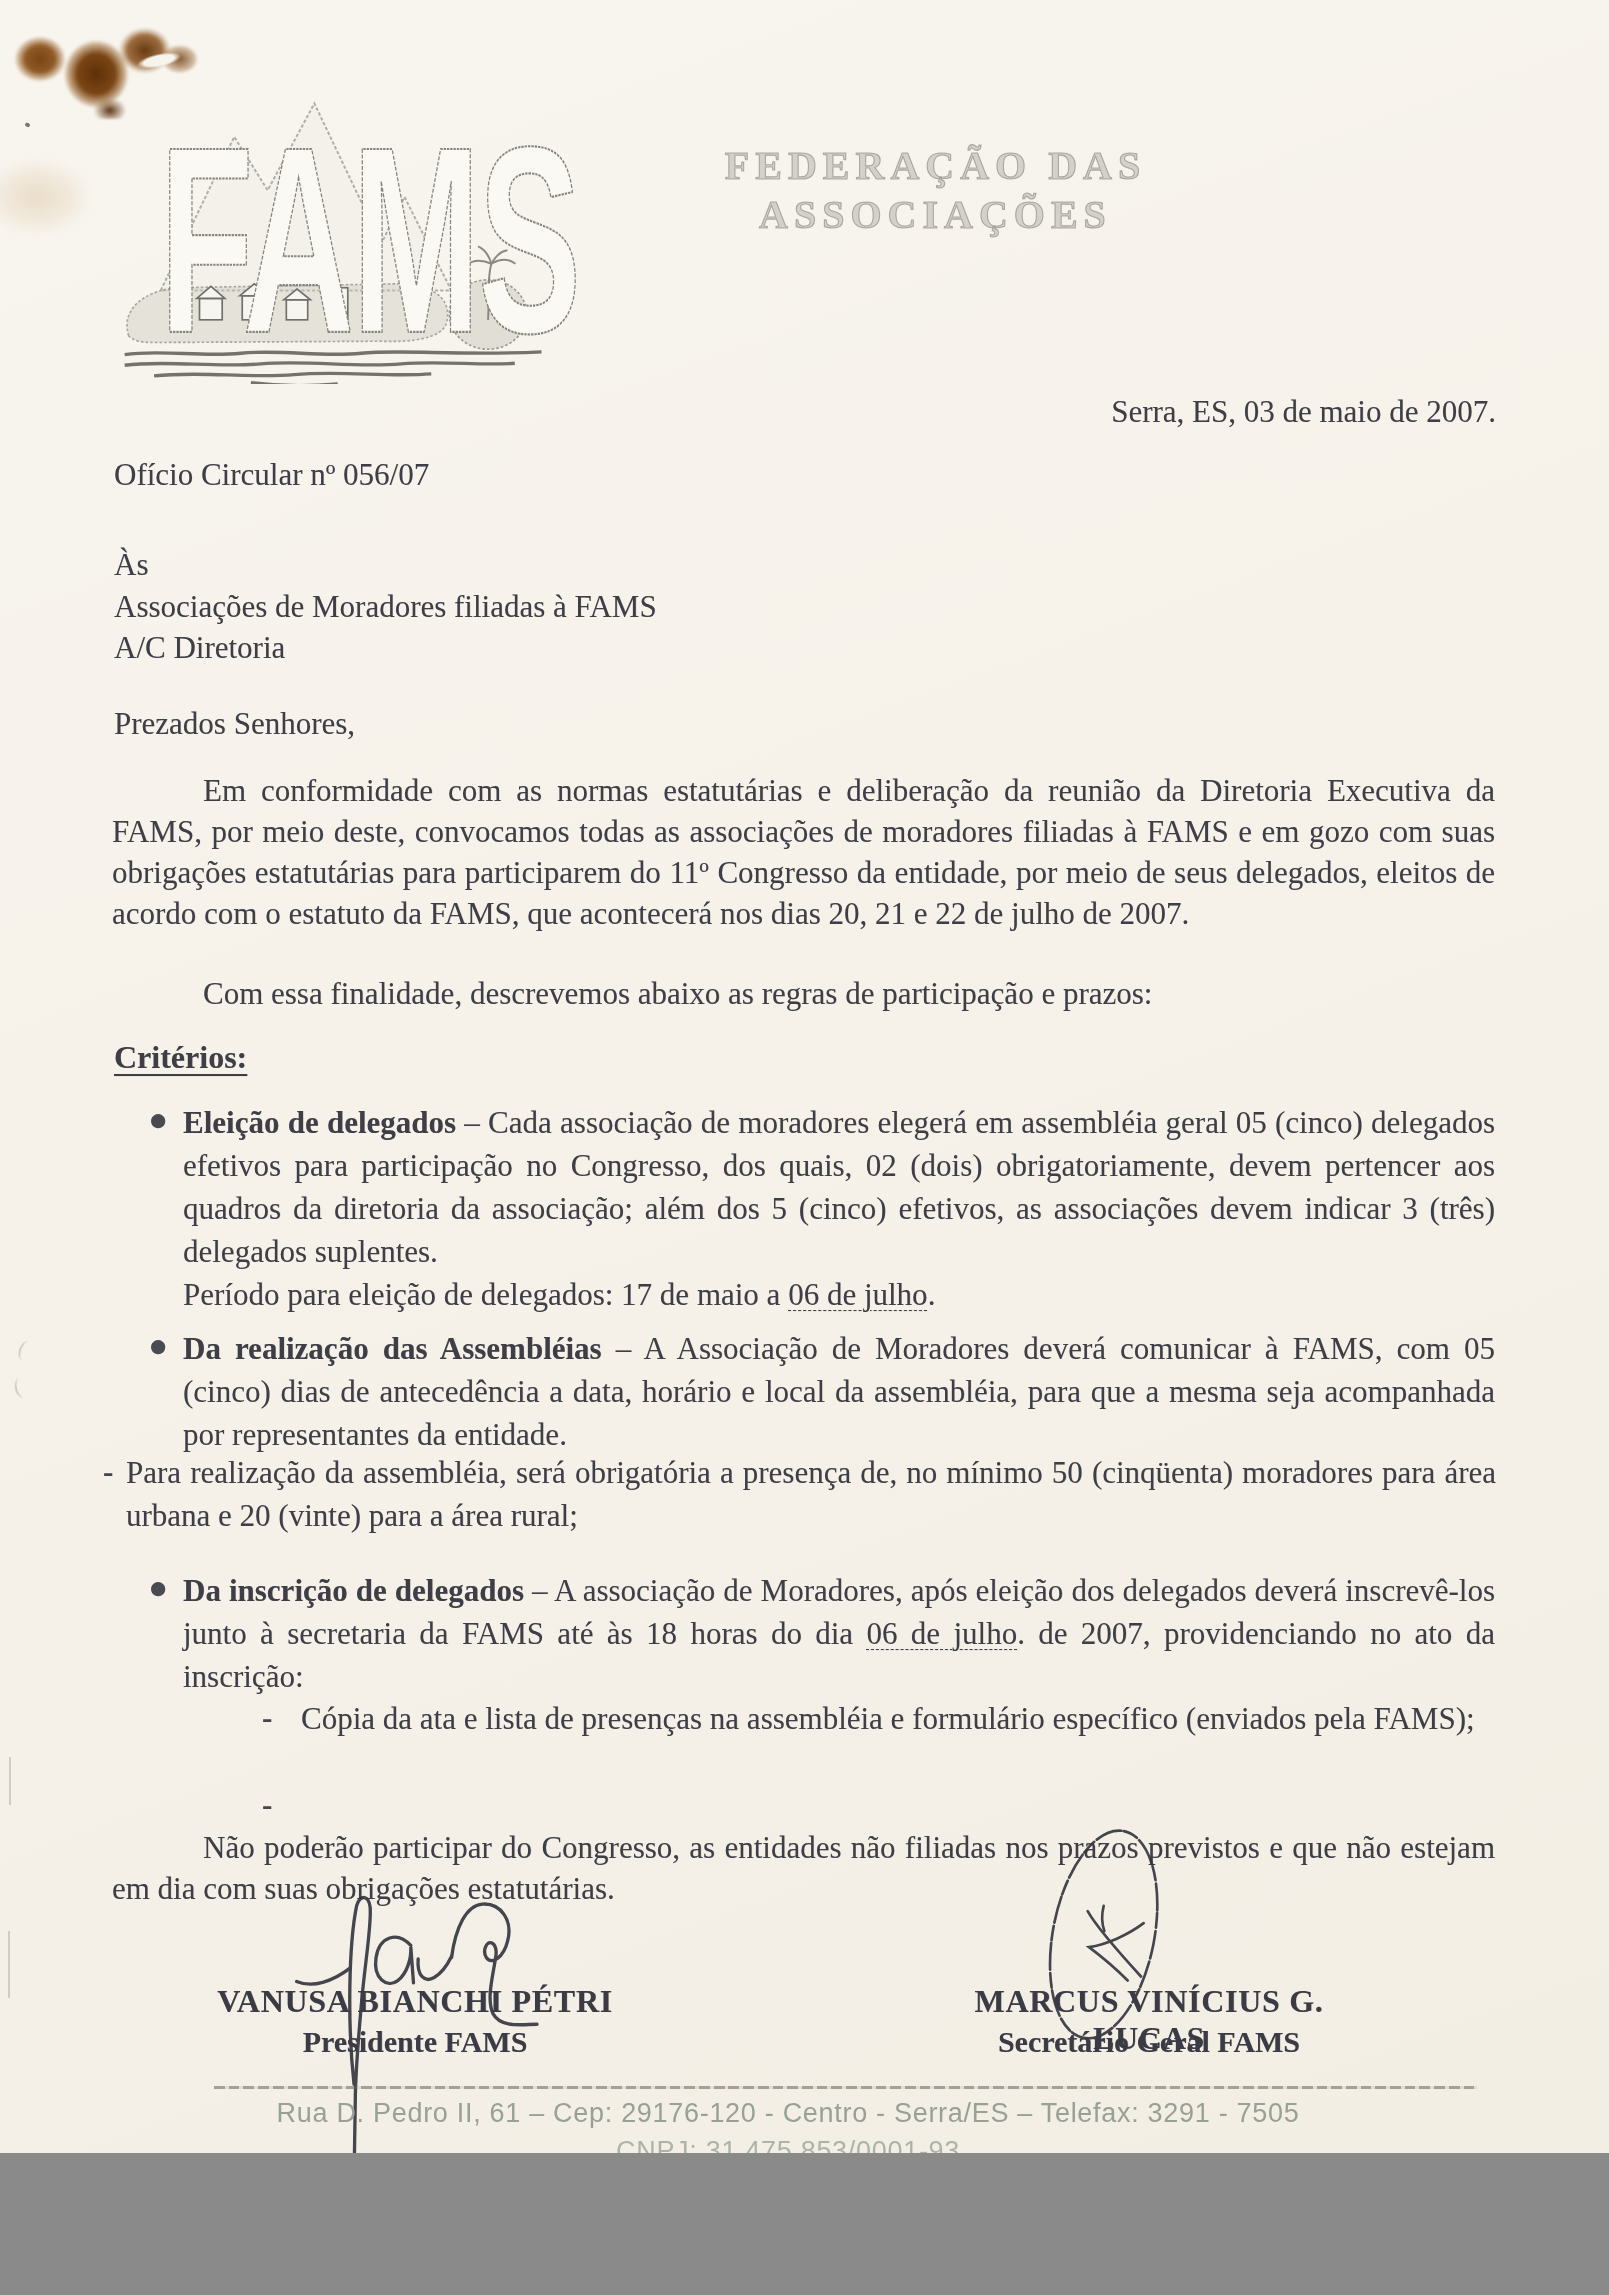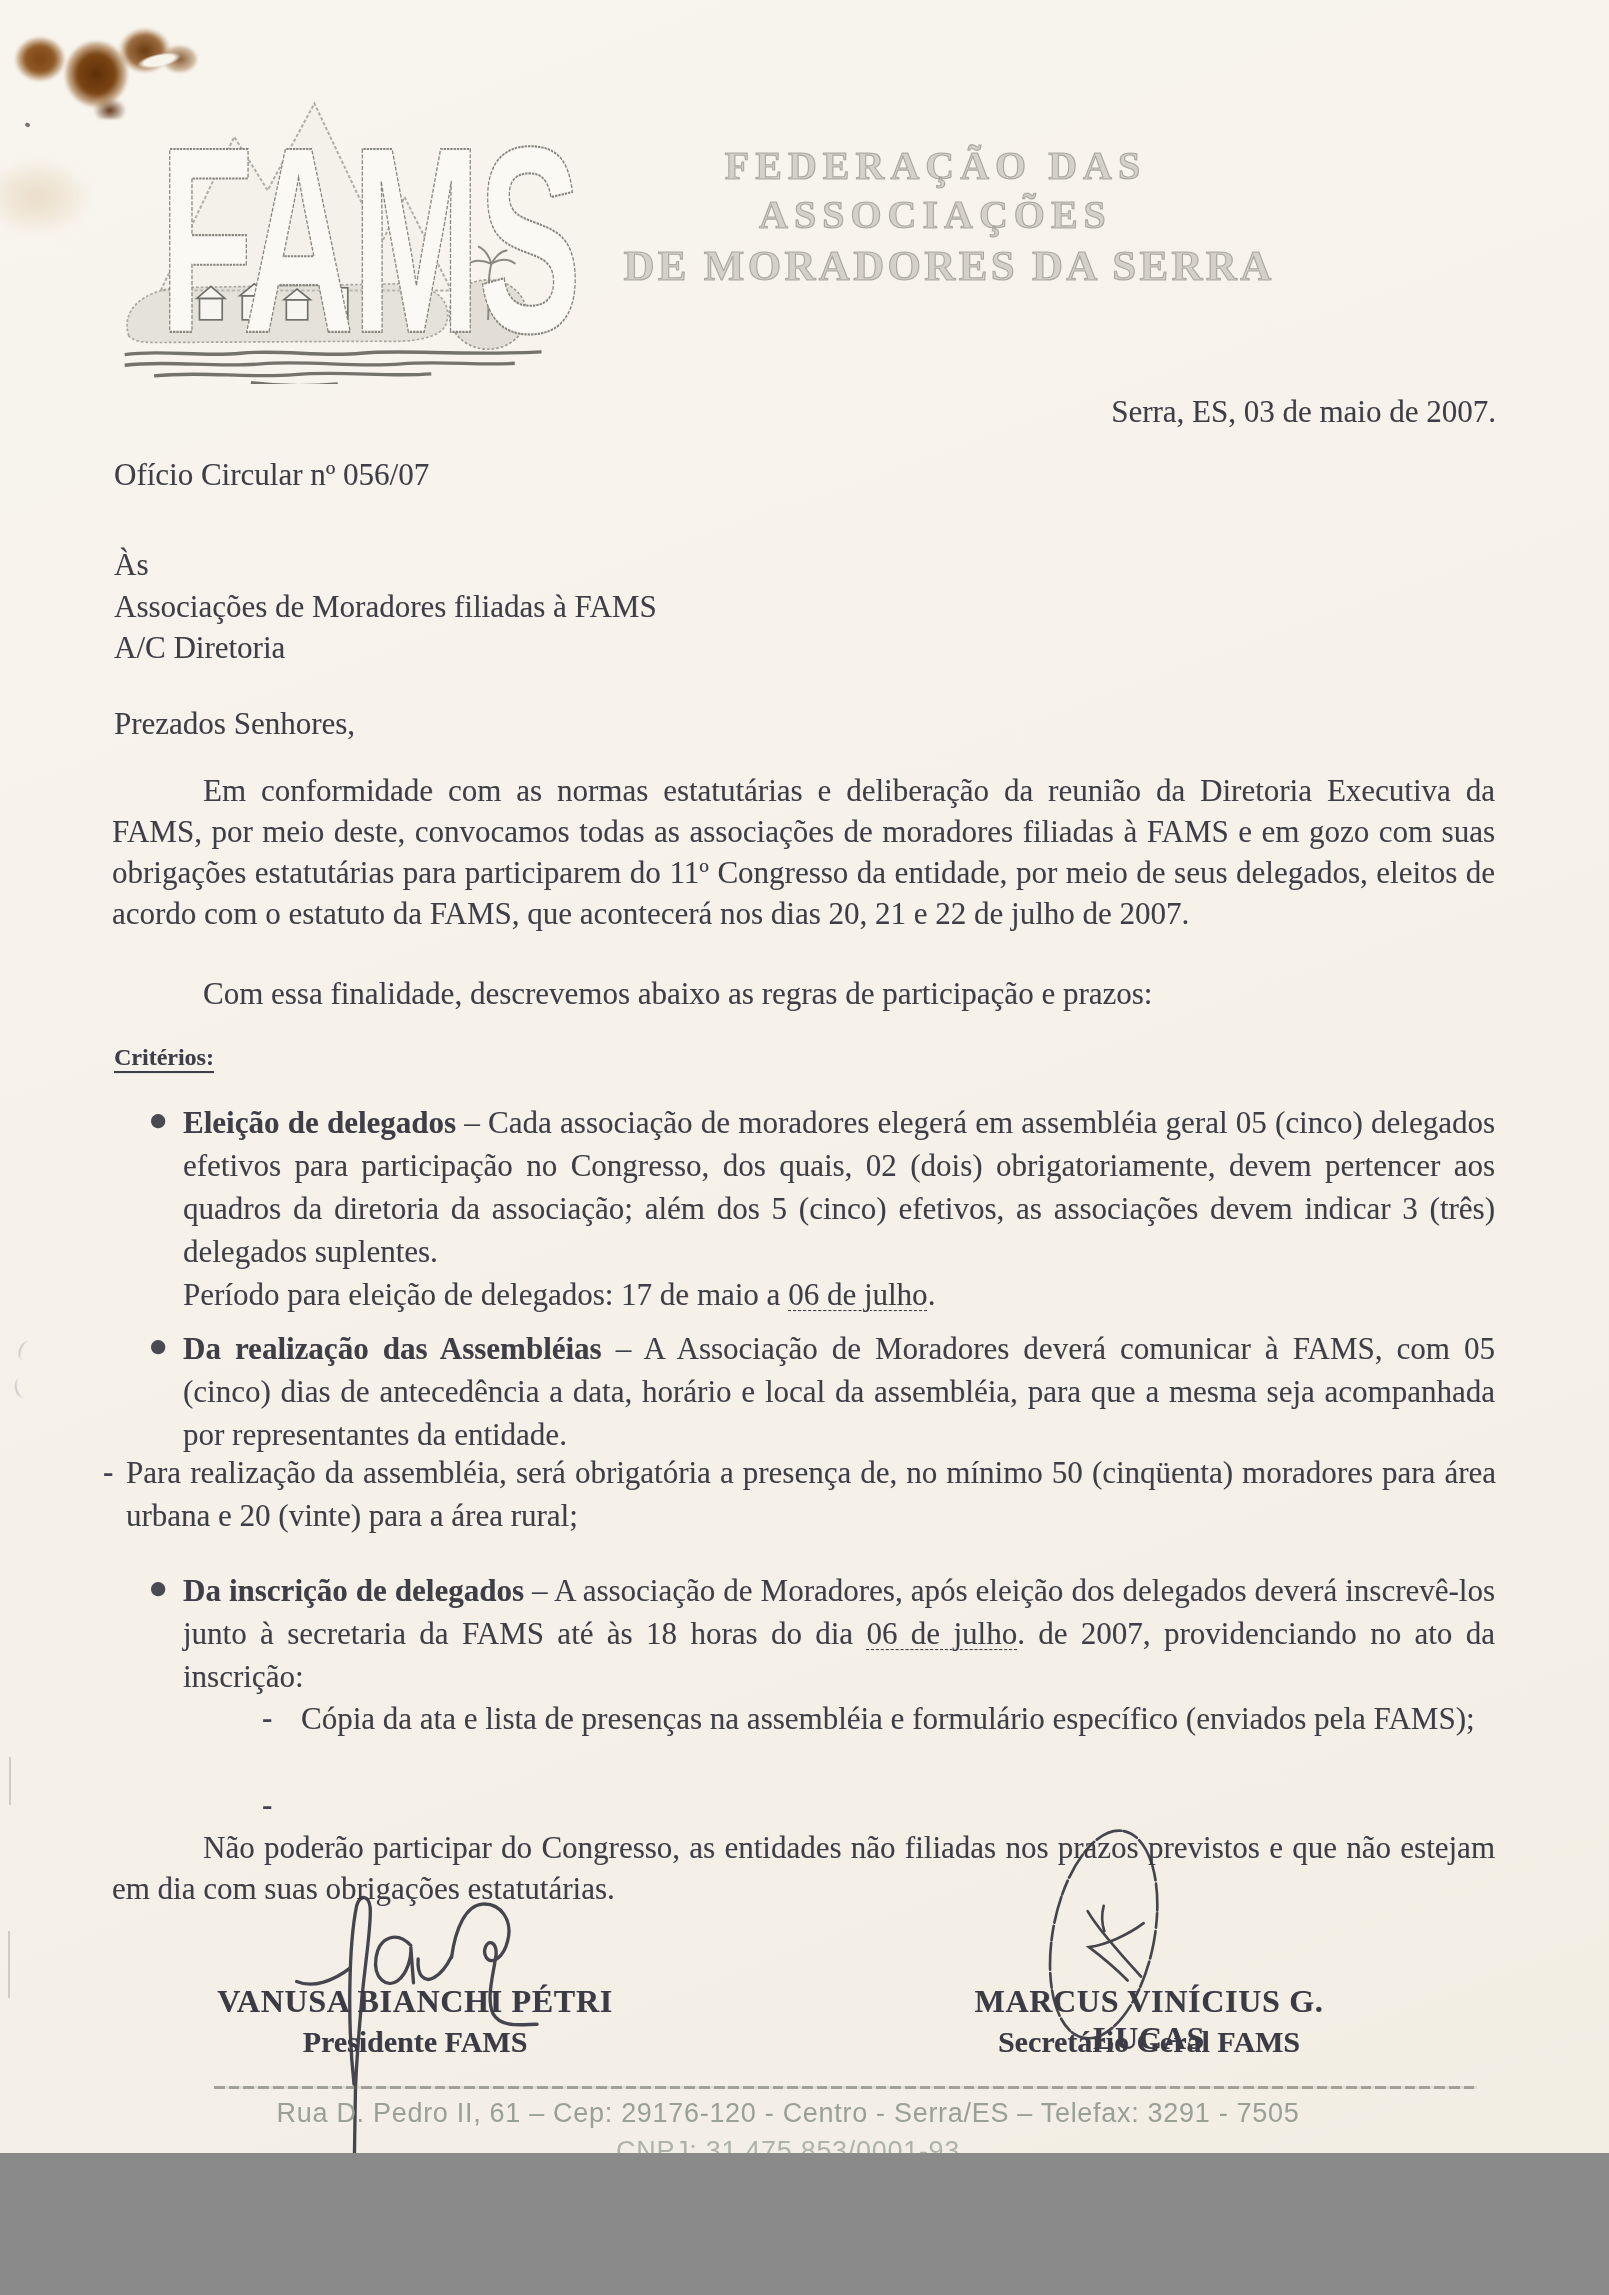--- a/index.html
+++ b/index.html
@@ -9,21 +9,21 @@
     font-family:"Liberation Serif", serif; color:#3e3e47;
   }
   .abs { position:absolute; }
   .t  { position:absolute; font-size:31px; line-height:41px; color:#3e3e47;
         text-shadow:0.3px 0.3px 0.5px rgba(62,62,71,.28); }
   .just { text-align:justify; }
   .ind  { text-indent:91px; }
   .b { font-weight:bold; }
   .u { text-decoration:underline; text-decoration-style:dashed;
        text-decoration-thickness:1.3px; text-underline-offset:5.3px; }
-  .heading { font-weight:bold; font-size:24px;
+  .heading { font-weight:bold; font-size:32px;
        text-decoration:underline; text-decoration-thickness:2px; text-underline-offset:6px; }
   .bullet { position:absolute; width:1312px; left:183px; }
   .bullet .txt { font-size:31px; line-height:43px; text-align:justify;
        text-shadow:0.3px 0.3px 0.5px rgba(62,62,71,.28); }
   .bmark { position:absolute; left:-33px; top:8px; font-size:18.7px; color:#4a4a53;
        font-family:"DejaVu Sans", sans-serif; }
   .dmark { position:absolute; font-size:31px; font-weight:bold; color:#44444d; }
   .periodo { font-size:31px; line-height:43px;
        text-shadow:0.3px 0.3px 0.5px rgba(62,62,71,.28); }
   .sig-name  { position:absolute; width:454px; text-align:center; font-weight:bold;
@@ -104,21 +104,20 @@
     <g stroke="#5c5c55" stroke-width="5" fill="none" opacity="0.85">
       <path d="M 16 396 C 70 388, 130 400, 190 394 C 250 388, 310 400, 370 394 C 430 388, 520 398, 640 392"></path>
       <path d="M 16 412 C 80 404, 150 416, 220 410 C 290 404, 360 416, 430 410 C 490 405, 550 413, 600 409"></path>
       <path d="M 60 428 C 130 420, 200 432, 270 426 C 340 420, 410 430, 475 425"></path>
       <path d="M 205 438 q 60 8 130 2"></path>
     </g>
   </svg>
 
   <div class="org-line" style="left:635px; top:191px; width:601px; font-size:40px; letter-spacing:6px;">ASSOCIAÇÕES</div>
   <div class="org-line" style="left:635px; top:142px; width:601px; font-size:40px; letter-spacing:6px;">FEDERAÇÃO DAS</div>
-  <div class="org-line" style="left:575px; top:241px; width:748px; font-size:43px; letter-spacing:3.3px;">DE MORADORES DA SERRA</div>
 
   <div class="t" style="left:868px; top:391px; width:628px; text-align:right;">Serra, ES, 03 de maio de 2007.</div>
 
   <div class="t" style="left:114px; top:454px;">Ofício Circular nº 056/07</div>
 
   <div class="t" style="left:114px; top:544px;">Às</div>
   <div class="t" style="left:114px; top:586px;">Associações de Moradores filiadas à FAMS</div>
   <div class="t" style="left:114px; top:627px;">A/C Diretoria</div>
 
   <div class="t" style="left:114px; top:703px;">Prezados Senhores,</div>

